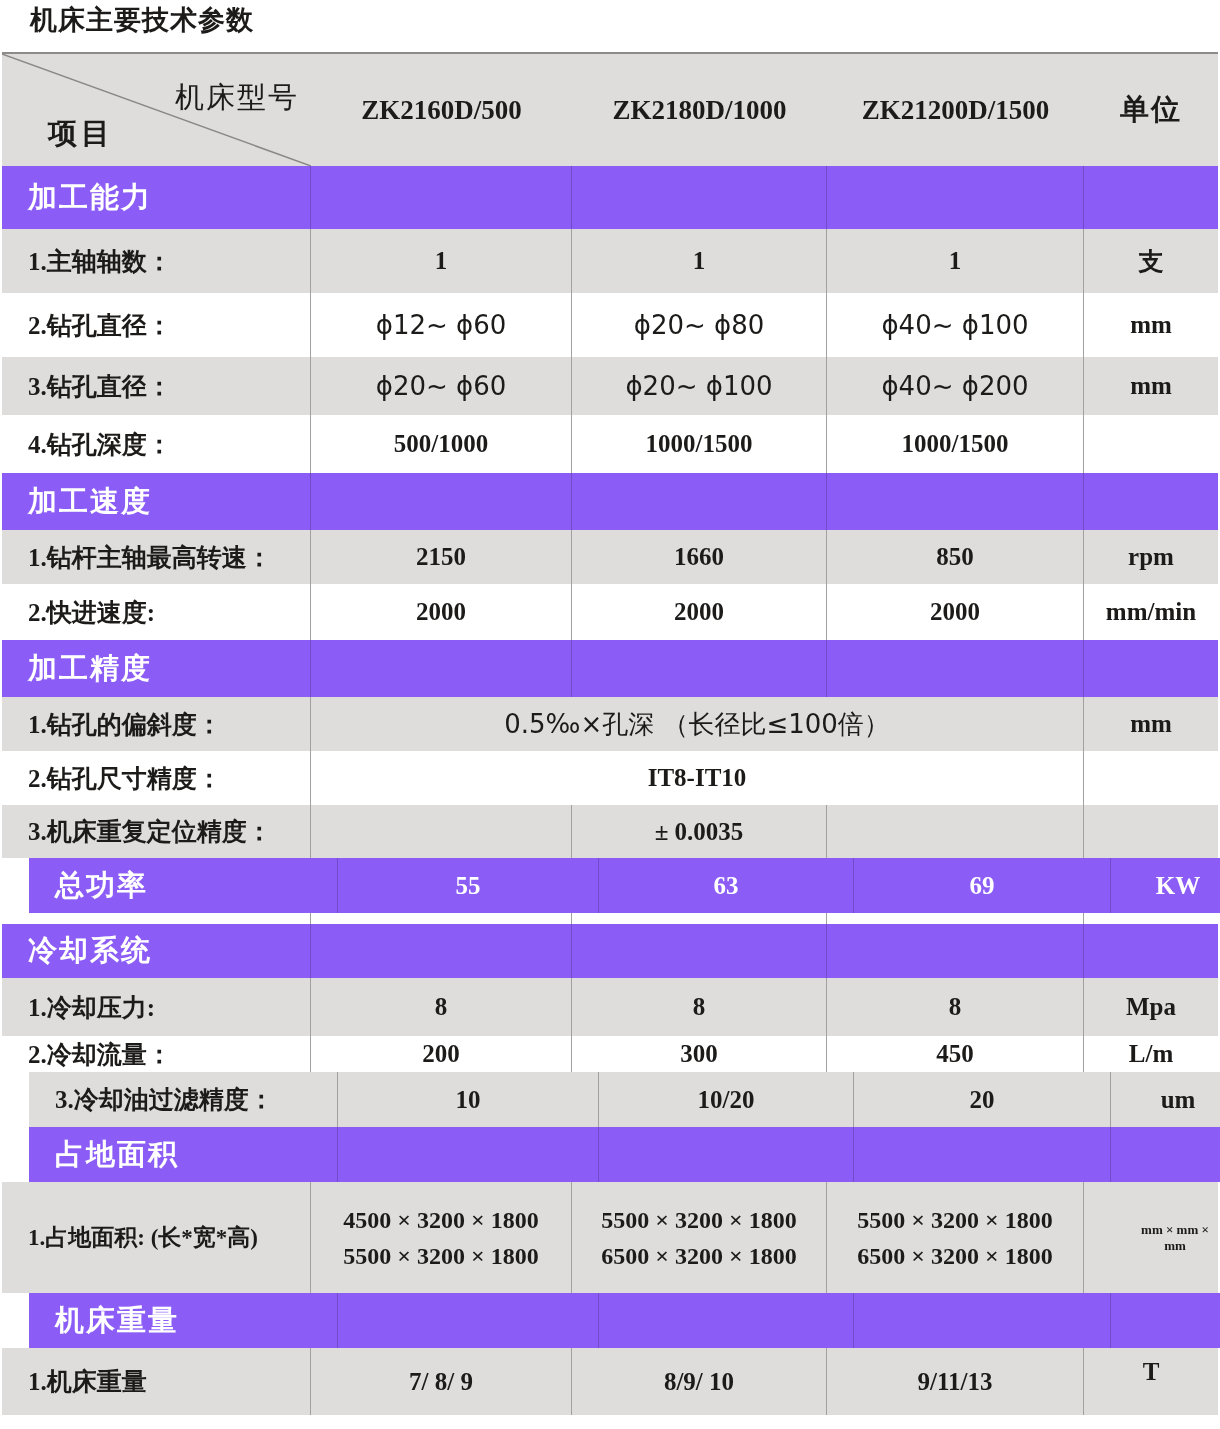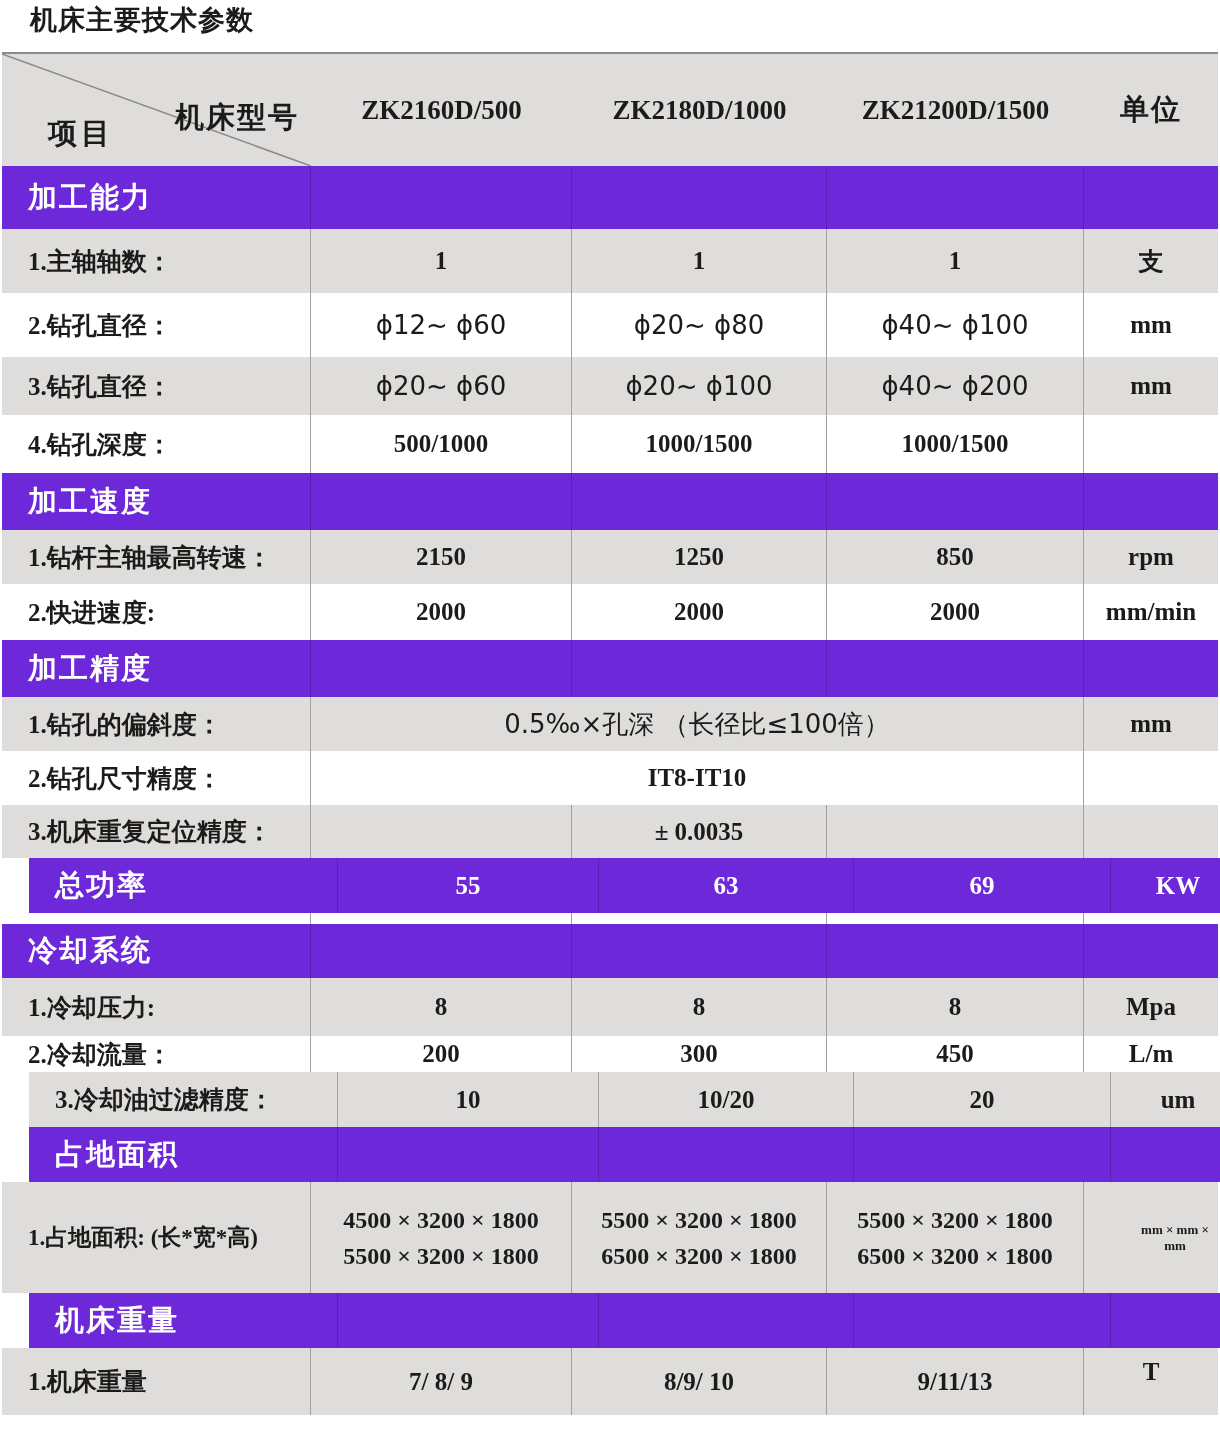--- a/index.html
+++ b/index.html
@@ -6,36 +6,36 @@
   #page{position:relative;width:1220px;height:1429px;background:#ffffff;overflow:hidden;
         font-family:"Liberation Serif","DejaVu Serif",serif;color:#1c1b1a;}
   #doc-title{position:absolute;left:30px;top:2px;font-size:27px;font-weight:bold;letter-spacing:1px;}
   #spec-table{position:absolute;left:2px;top:52px;width:1216px;border-top:2px solid #8d8b89;}
   .row{display:flex;width:1216px;}
   .cell{box-sizing:border-box;display:flex;align-items:center;justify-content:center;overflow:hidden;}
   .c-label{width:309px;justify-content:flex-start;padding-left:26px;font-weight:bold;font-size:25px;white-space:nowrap;}
   .c1{width:261px;} .c2{width:255px;} .c3{width:257px;} .c-unit{width:134px;}
   .c-merged{width:773px;}
   .g{background:#dedddb;} .w{background:#ffffff;}
-  .sec{background:#6d28d9;color:#ffffff;font-family:Liberation Serif, serif;}
+  .sec{background:#8b5cf6;color:#ffffff;font-family:Liberation Serif, serif;}
   .sec .c-label{font-size:29px;letter-spacing:2px;}
   .g .cell,.w .cell{border-right:1px solid #a3a19f;}
   .sec .cell{border-right:1px solid rgba(0,0,0,0.18);}
   .row .c-unit{border-right:none !important;}
   .val{font-weight:bold;font-size:25px;text-align:center;}
   .sans .val{font-family:"DejaVu Sans","Liberation Sans",sans-serif;font-weight:normal;font-size:26px;}
   .unit{font-weight:bold;font-size:25px;text-align:center;}
   .unit-small{font-size:13px;font-weight:bold;letter-spacing:0px;margin-left:48px;}
   .two-line .val{white-space:pre-line;line-height:1.5;font-size:24px;}
   .sec .val,.sec .unit{color:#ffffff;}
   
   #header-row{height:112px;background:#dedddb;}
   #corner-cell{position:relative;}
   #corner-cell svg{position:absolute;left:0;top:0;}
-  #corner-top{position:absolute;right:12px;top:24px;font-size:29px;font-weight:bold;letter-spacing:2px;margin-top:20px;}
+  #corner-top{position:absolute;right:12px;top:24px;font-size:29px;font-weight:normal;letter-spacing:2px;}
   #corner-bottom{position:absolute;left:46px;bottom:12px;font-size:29px;font-weight:bold;letter-spacing:4px;}
   .model{font-weight:bold;font-size:27px;text-align:center;}
   #unit-head{font-weight:bold;font-size:29px;letter-spacing:2px;}
   
   .h63{height:63px;} .h60{height:64px;} .h58{height:58px;} .h57{height:57px;}
   .h56{height:56px;justify-content:center;} .h55{height:55px;margin-left:27px;} .h54{height:54px;} .h53{height:53px;}
   .h44{height:36px;} .h67{height:67px;} .h88{height:111px;} .h11{height:11px;}
 </style>
 </head>
 <body>
@@ -147,21 +147,21 @@
         <div class="cell c3"></div>
         <div class="cell c-unit"></div>
     </div>
 
     <div class="row g h54">
       <div class="cell c-label">1.钻杆主轴最高转速：</div>
       <div class="cell c1">
           <span class="val">2150</span>
         </div>
       <div class="cell c2">
-          <span class="val">1250</span>
+          <span class="val">1660</span>
         </div>
       <div class="cell c3">
           <span class="val">850</span>
         </div>
       <div class="cell c-unit">
           <span class="unit">rpm</span>
         </div>
     </div>
 
     <div class="row w h56">

